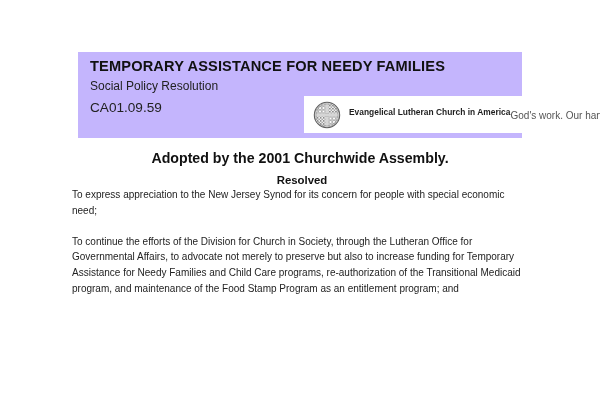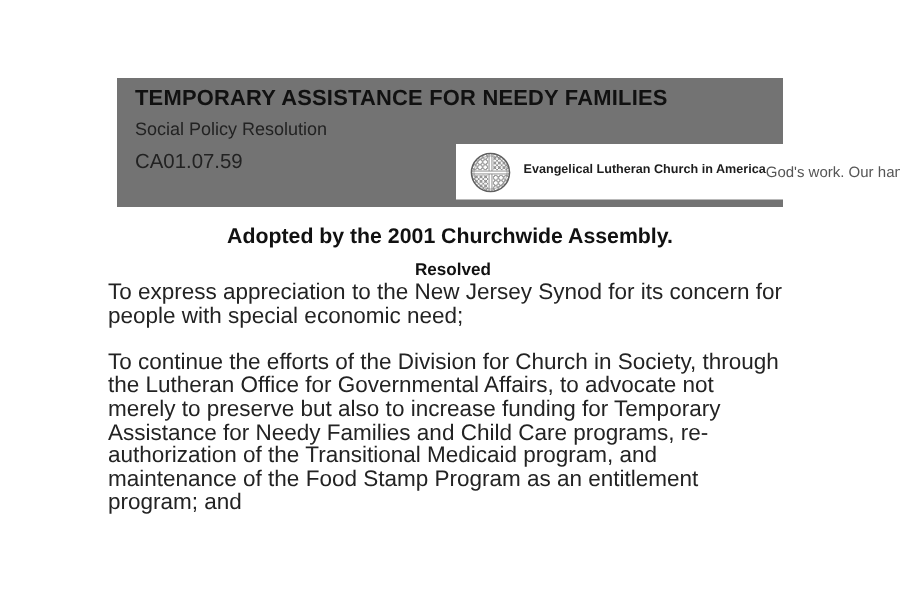--- a/index.html
+++ b/index.html
@@ -17,21 +17,21 @@
     -webkit-font-smoothing: antialiased;
   }
 
   
   .header-band {
     position: absolute;
     left: 78px;
     top: 52px;
     width: 444px;
     height: 86px;
-    background: #737373;
+    background: #c4b5fd;
   }
   .doc-title {
     position: absolute;
     left: 12px;
     top: 6px;
     font-size: 14.6px;
     font-weight: bold;
     letter-spacing: 0.15px;
     color: #111111;
     white-space: nowrap;
@@ -112,35 +112,35 @@
     width: 460px;
   }
   .resolved-label {
     font-size: 11.4px;
     font-weight: bold;
     color: #111111;
     margin: 0 0 1px 0;
     text-align: center;
   }
   .para {
-    font-size: 15px;
+    font-size: 10px;
     line-height: 15.6px;
     color: #232323;
     margin: 0;
     max-width: 452px;
   }
   .para + .para { margin-top: 15.6px; }
 </style>
 </head>
 <body>
 
 <div class="header-band">
   <div class="doc-title">TEMPORARY ASSISTANCE FOR NEEDY FAMILIES</div>
   <div class="doc-subtitle">Social Policy Resolution</div>
-  <div class="doc-code">CA01.07.59</div>
+  <div class="doc-code">CA01.09.59</div>
 </div>
 
 <div class="logo-box">
   <span class="logo-mark">
     <svg width="28" height="28" viewBox="0 0 64 64" aria-hidden="true">
       <defs>
         <clipPath id="discClip">
             <circle cx="32" cy="32" r="29"></circle>
           </clipPath>
         <pattern id="knotA" width="8" height="8" patternUnits="userSpaceOnUse">

